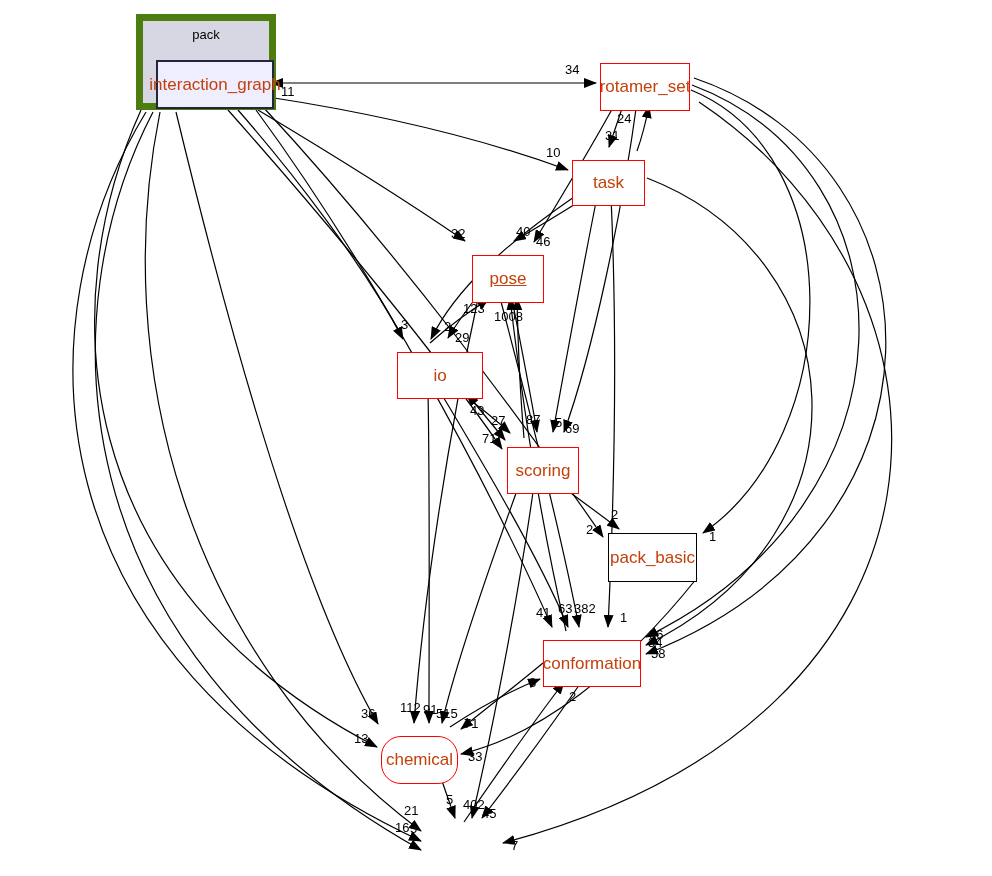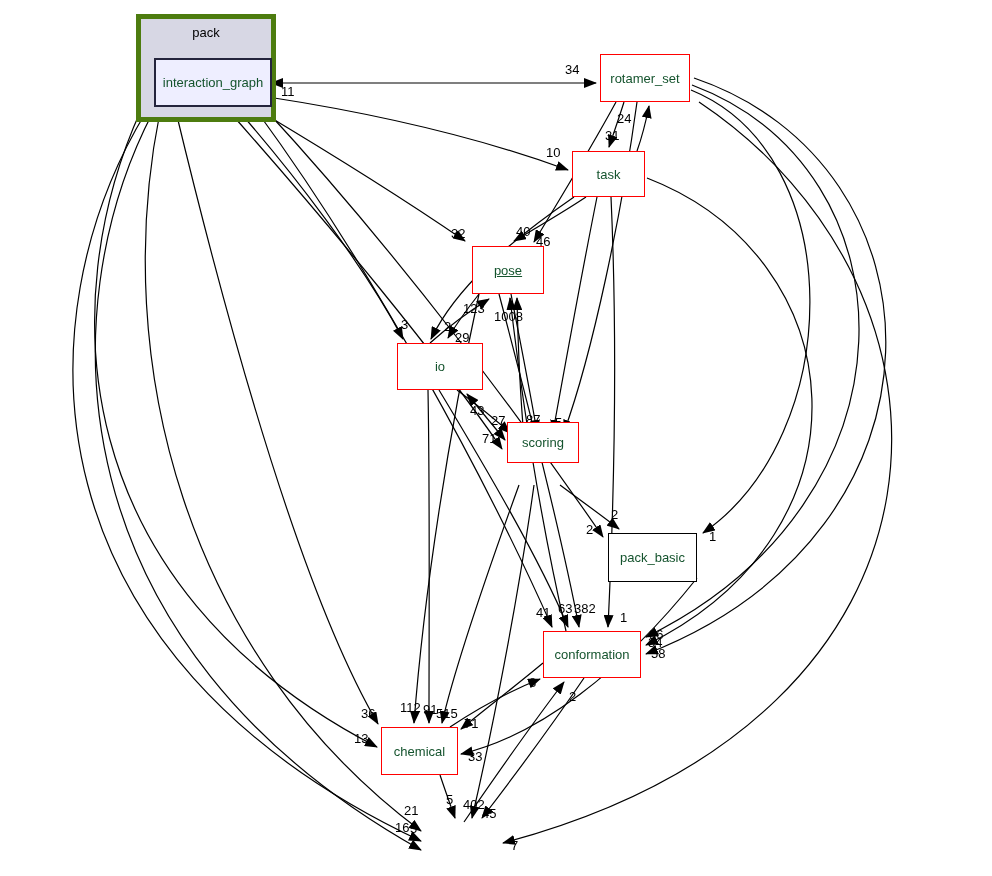--- a/index.html
+++ b/index.html
@@ -1,37 +1,37 @@
 <!DOCTYPE html>
 <html><head>
 <meta charset="utf-8">
 <style>
   html,body{margin:0;padding:0;background:#ffffff;}
   .canvas{position:relative;width:992px;height:876px;background:#ffffff;overflow:hidden;
           font-family:"Liberation Sans",sans-serif;}
   #edge-layer{position:absolute;left:0;top:0;width:992px;height:876px;}
   .edge-label{font-family:"Liberation Sans",sans-serif;font-size:13px;fill:#000000;}
-  .cluster{position:absolute;left:136px;top:14px;width:140px;height:108px;
-           background:#d7d7e4;border:5px solid #4d7c0f;box-sizing:border-box;}
+  .cluster{position:absolute;left:136px;top:14px;width:140px;height:96px;
+           background:#d7d7e4;border:7px solid #4d7c0f;box-sizing:border-box;}
   .cluster-title{position:absolute;left:0;top:6px;width:100%;text-align:center;
                  font-size:13px;color:#000;}
   .node{position:absolute;background:#ffffff;border:1px solid #000000;box-sizing:border-box;
         display:flex;align-items:center;justify-content:center;
-        font-size:13px;color:#14532d;cursor:pointer;}
-  .node.red{border-color:#ff0000;}
+        font-size:17px;color:#c2410c;cursor:pointer;}
+  .node.red{border-color:#ff0000;margin-top:9px;}
   .node.main{left:13px;top:39px;width:118px;height:49px;background:#eeeeff;
              border:2px solid #24243c;}
   #n-rotamer_set{left:600px;top:54px;width:90px;height:48px;}
   #n-task{left:572px;top:151px;width:73px;height:46px;text-align:right;}
   #n-pose{left:472px;top:246px;width:72px;height:48px;text-decoration:underline;}
   #n-io{left:397px;top:343px;width:86px;height:47px;}
-  #n-scoring{left:507px;top:422px;width:72px;height:41px;}
+  #n-scoring{left:507px;top:438px;width:72px;height:47px;}
   #n-pack_basic{left:608px;top:533px;width:89px;height:49px;text-align:right;}
   #n-conformation{left:543px;top:631px;width:98px;height:47px;justify-content:center;}
-  #n-chemical{left:381px;top:727px;width:77px;height:48px;}
+  #n-chemical{left:381px;top:727px;width:77px;height:48px;border-radius:20px;}
   #n-id{left:425px;top:822px;width:75px;height:48px;}
 </style>
 </head>
 <body>
 
 <div class="canvas">
 
   <svg id="edge-layer" width="992" height="876" viewBox="0 0 992 876">
     <defs>
       <marker id="arrow" markerWidth="14" markerHeight="10" refX="12" refY="5" orient="auto-start-reverse" markerUnits="userSpaceOnUse">

